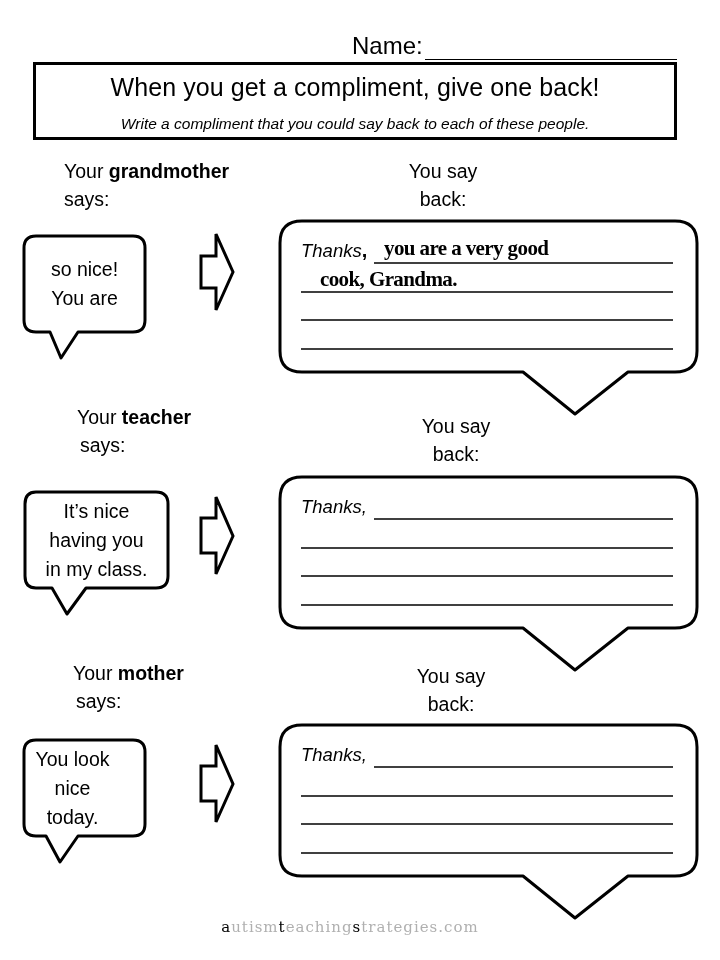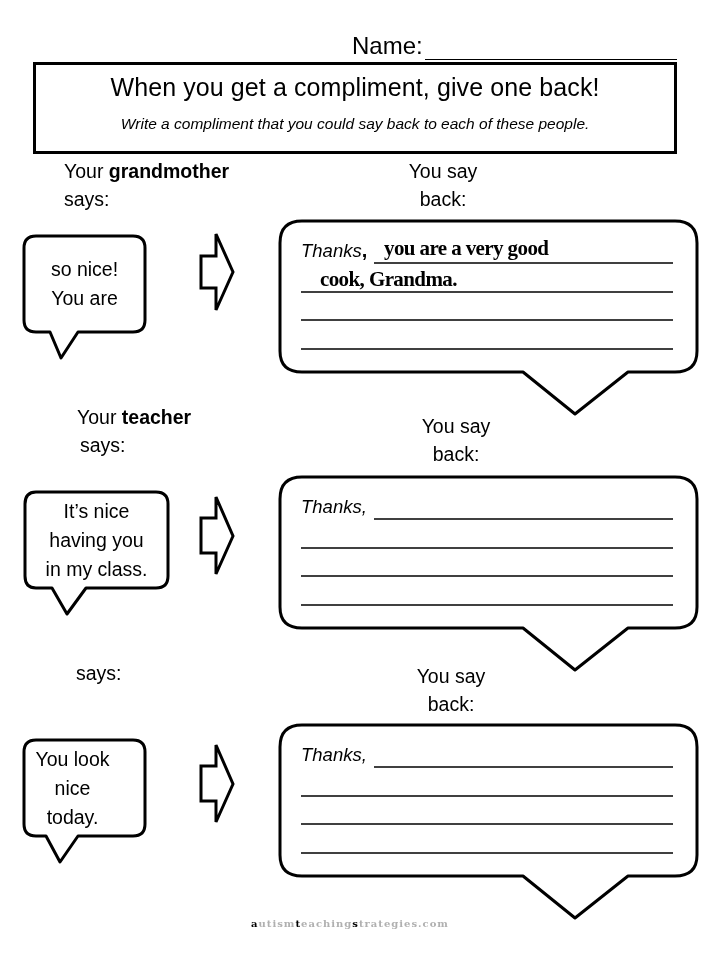--- a/index.html
+++ b/index.html
@@ -1,32 +1,32 @@
 <!DOCTYPE html>
 <html><head>
   <meta charset="utf-8">
   <style>
     html, body { margin: 0; padding: 0; background: #ffffff; }
     body { width: 720px; height: 960px; position: relative; overflow: hidden;
            font-family: "Liberation Sans", "DejaVu Sans", sans-serif; color: #000; }
     .abs { position: absolute; }
     .name-row { left: 352px; top: 32px; font-size: 24px; display: flex; align-items: flex-end; }
     .name-line { display: inline-block; width: 252px; border-bottom: 1.5px solid #000; height: 20px; margin-left: 2px; }
-    .title-box { left: 33px; top: 62px; width: 644px; height: 92px; border: 3px solid #000; box-sizing: border-box; text-align: center; }
+    .title-box { left: 33px; top: 62px; width: 644px; height: 78px; border: 3px solid #000; box-sizing: border-box; text-align: center; }
     .title-main { font-size: 25px; margin-top: 8px; letter-spacing: 0.1px; }
     .title-sub { font-size: 15.5px; font-style: italic; margin-top: 13px; }
     .person { font-size: 19.5px; line-height: 28px; margin-left: 44px; }
     .person b { font-weight: bold; }
     .yousay { font-size: 19.5px; line-height: 28px; text-align: center; width: 120px; }
     svg { position: absolute; left: 0; top: 0; overflow: visible; }
     .quote { font-size: 19.5px; line-height: 29px; text-align: center; }
     .thanks { font-size: 18.5px; font-style: italic; }
     .handwritten { font-family: Liberation Serif, serif; font-size: 21px; font-weight: bold; letter-spacing: -0.6px; }
     .footer { left: 0; width: 700px; top: 918px; text-align: center; font-family: "DejaVu Serif", serif;
-              font-size: 10px; font-weight: bold; letter-spacing: 1px; color: #b0b0b0; }
+              font-size: 15px; font-weight: normal; letter-spacing: 1px; color: #b0b0b0; }
     .footer .hl { color: #000; }
   </style>
 </head>
 <body>
 
 <svg width="720" height="960">
 
   <path d="M36,236 H133 Q145,236 145,248 V320 Q145,332 133,332 H78 L61,358 L50,332 H36 Q24,332 24,320 V248 Q24,236 36,236 Z" fill="#fff" stroke="#000" stroke-width="3" stroke-linejoin="round"></path>
 
   <path d="M201,256 H216 V234 L233,272 L216,310 V288 H201 Z" fill="#fff" stroke="#000" stroke-width="3" stroke-linejoin="miter"></path>
@@ -93,20 +93,21 @@
 </div>
 <div class="abs yousay" style="left:396px; top:412px;">
   <div>You say</div>
   <div>back:</div>
 </div>
 <div class="abs" style="left:301px; top:496px;">
   <span class="thanks">Thanks,</span>
 </div>
 
 <div class="abs person" style="left:29px; top:659px;">
+  <div><span>Your </span><b>mother</b></div>
   <div style="padding-left:3px;">says:</div>
 </div>
 <div class="abs quote" style="left:12px; width:121px; top:745px;">
   <div>You look</div>
   <div>nice</div>
   <div>today.</div>
 </div>
 <div class="abs yousay" style="left:391px; top:662px;">
   <div>You say</div>
   <div>back:</div>

